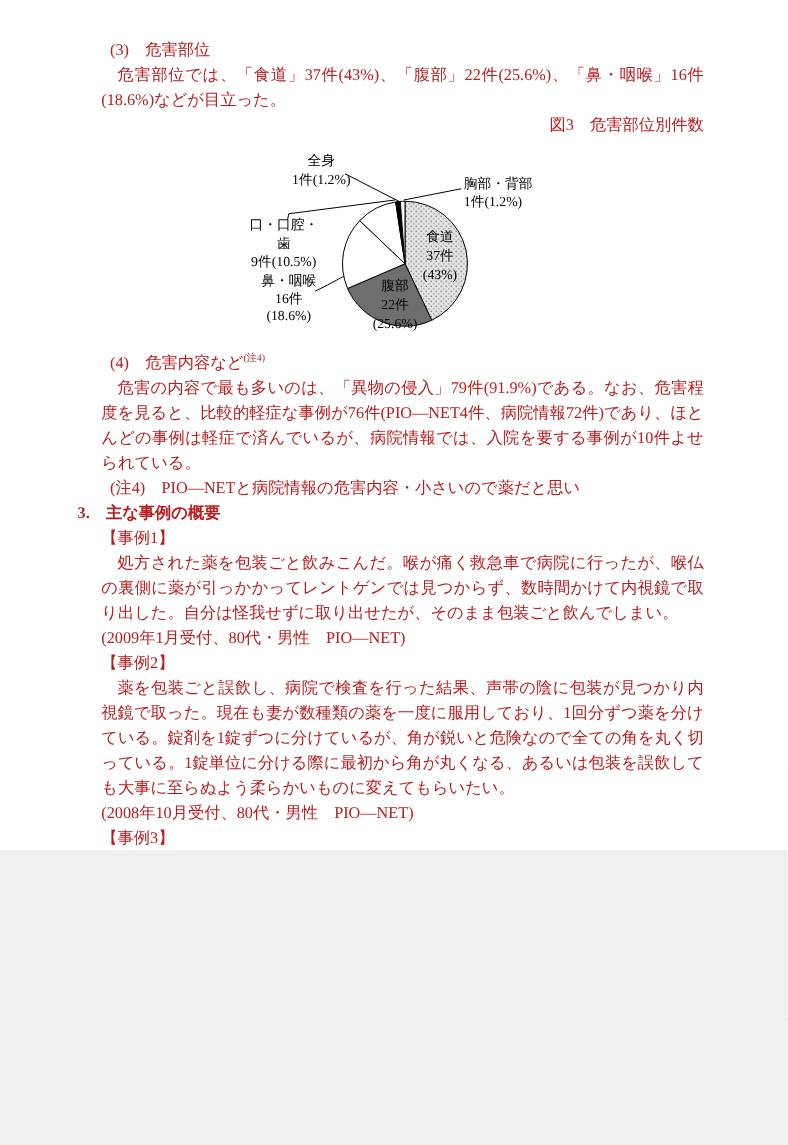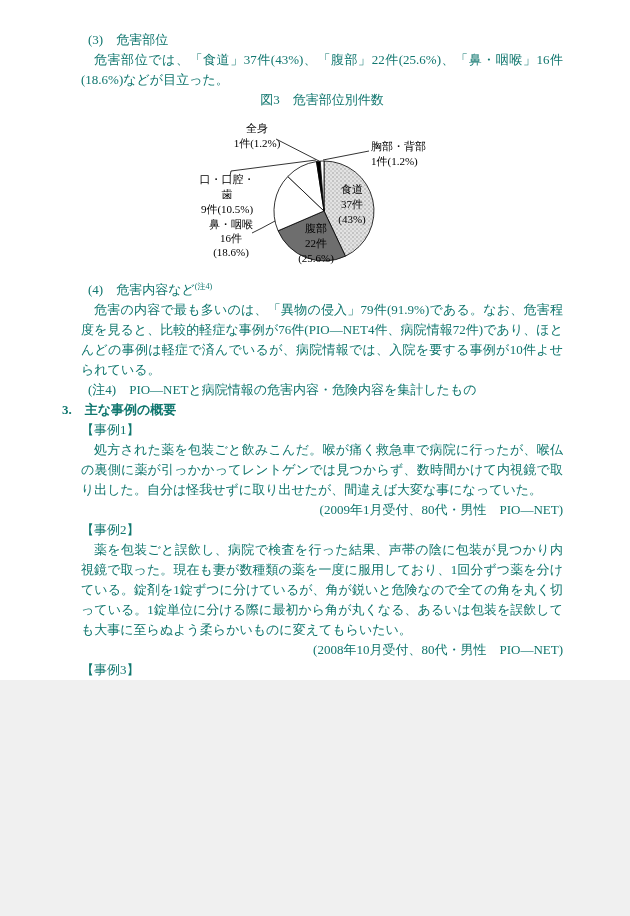--- a/index.html
+++ b/index.html
@@ -1,38 +1,38 @@
 <!DOCTYPE html>
 <html><head>
 <meta charset="utf-8">
 <style>
   html,body{margin:0;padding:0;background:#f0f0f0;}
   .page{
     position:relative;
     width:630px;height:680px;
     background:#ffffff;
     font-family:"Liberation Serif","DejaVu Serif",serif;
-    color:#0f766e;
+    color:#b91c1c;
     overflow:hidden;
     margin:0 auto;
   }
   .content{
     position:absolute;left:81px;top:30px;width:482px;
     font-size:13px;line-height:20px;
   }
   .content p{margin:0;text-align:justify;text-indent:13px;}
   .h-num{padding-left:7px;}
   .noteref{font-size:8px;vertical-align:super;line-height:0;}
-  .caption{text-align:center;}
+  .caption{text-align:right;}
   .chart-wrap{position:relative;height:170px;}
   .chart-wrap svg{position:absolute;left:-81px;top:2px;}
   .note{padding-left:7px;text-indent:0 !important;text-align:left !important;}
   .h-main{margin-left:-19px;font-weight:bold;}
   .case-title{}
-  .attr{text-align:right;}
+  .attr{}
   .ruby-wrap{position:relative;display:inline-block;line-height:20px;}
   .rt{
     position:absolute;left:50%;top:-7px;transform:translateX(-50%);
     font-size:7.5px;line-height:1;white-space:nowrap;
   }
   svg text{font-family:"Liberation Serif","DejaVu Serif",serif;}
 </style>
 </head>
 <body>
 
@@ -72,27 +72,27 @@
             <text text-anchor="middle" font-size="11" fill="#000"><tspan x="231" y="116">鼻・咽喉</tspan><tspan x="231" y="130">16件</tspan><tspan x="231" y="144">(18.6%)</tspan></text>
             <text text-anchor="middle" font-size="11" fill="#000"><tspan x="227" y="71">口・口腔・</tspan><tspan x="227" y="86">歯</tspan><tspan x="227" y="101">9件(10.5%)</tspan></text>
             <text text-anchor="middle" font-size="11" fill="#000"><tspan x="257" y="20">全身</tspan><tspan x="257" y="35">1件(1.2%)</tspan></text>
             <text text-anchor="start" font-size="11" fill="#000"><tspan x="371" y="38">胸部・背部</tspan><tspan x="371" y="53">1件(1.2%)</tspan></text>
           </g>
       </svg>
     </div>
 
     <div class="h-num"><span>(4)　危害内容など</span><span class="noteref">(注4)</span></div>
     <p>危害の内容で最も多いのは、「異物の侵入」79件(91.9%)である。なお、危害程度を見ると、比較的軽症な事例が76件(PIO—NET4件、病院情報72件)であり、ほとんどの事例は軽症で済んでいるが、病院情報では、入院を要する事例が10件よせられている。</p>
-    <p class="note">(注4)　PIO—NETと病院情報の危害内容・危険内容を集計したもの</p>
+    <p class="note">(注4)　PIO—NETと病院情報の危害内容・小さいので薬だと思い</p>
 
     <div class="h-main">3.　主な事例の概要</div>
 
     <div>
       <div class="case-title">【事例1】</div>
-      <p>処方された薬を包装ごと飲みこんだ。喉が痛く救急車で病院に行ったが、喉仏の裏側に薬が引っかかってレントゲンでは見つからず、数時間かけて内視鏡で取り出した。自分は怪我せずに取り出せたが、間違えば大変な事になっていた。</p>
+      <p>処方された薬を包装ごと飲みこんだ。喉が痛く救急車で病院に行ったが、喉仏の裏側に薬が引っかかってレントゲンでは見つからず、数時間かけて内視鏡で取り出した。自分は怪我せずに取り出せたが、そのまま包装ごと飲んでしまい。</p>
       <div class="attr">(2009年1月受付、80代・男性　PIO—NET)</div>
     </div>
 
     <div>
       <div class="case-title">【事例2】</div>
       <p>薬を包装ごと誤飲し、病院で検査を行った結果、声帯の陰に包装が見つかり内視鏡で取った。現在も妻が数種類の薬を一度に服用しており、1回分ずつ薬を分けている。錠剤を1錠ずつに分けているが、角が鋭いと危険なので全ての角を丸く切っている。1錠単位に分ける際に最初から角が丸くなる、あるいは包装を誤飲しても大事に至らぬよう柔らかいものに変えてもらいたい。</p>
       <div class="attr">(2008年10月受付、80代・男性　PIO—NET)</div>
     </div>
 
     <div>

